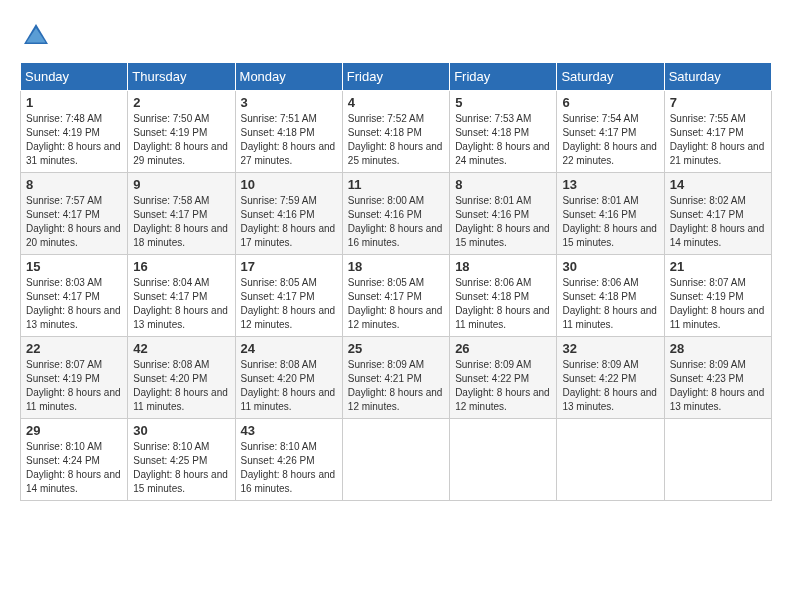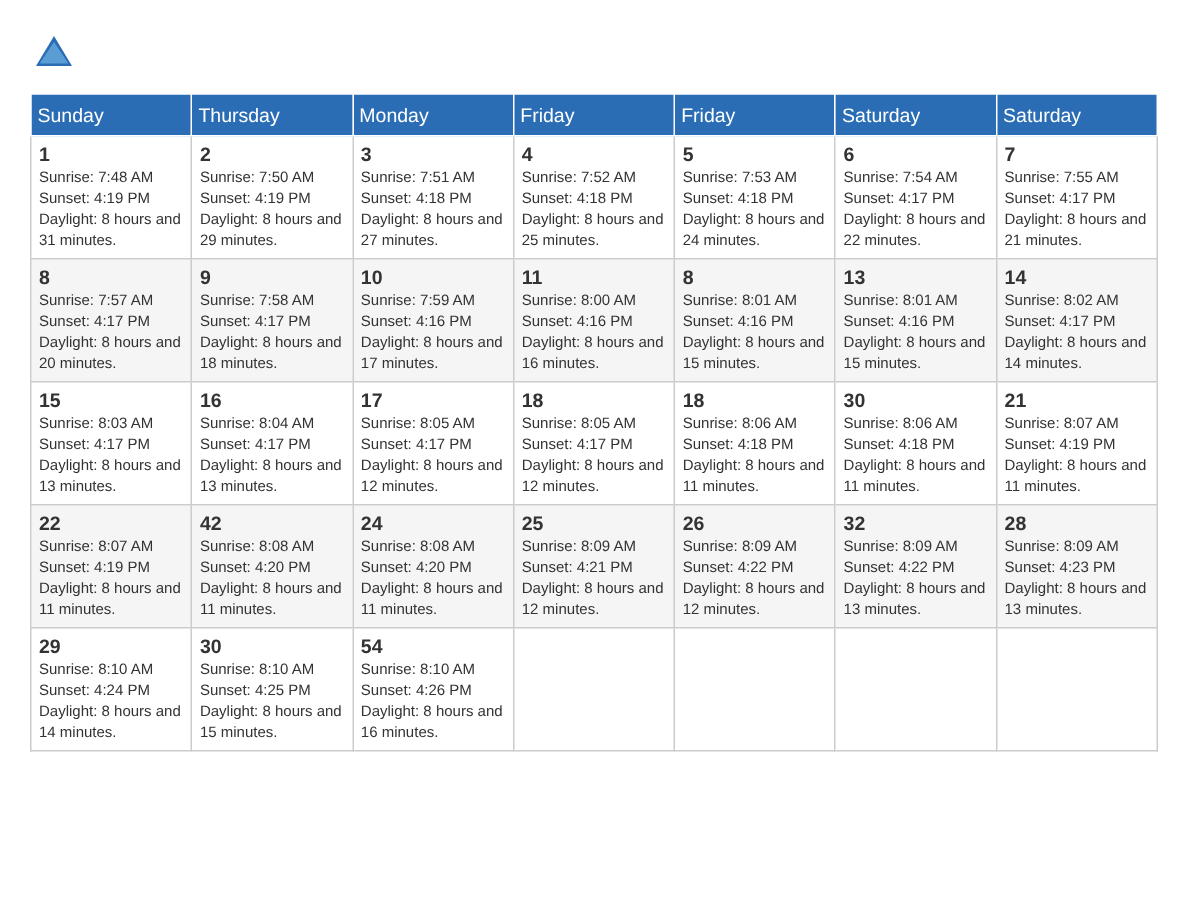--- a/index.html
+++ b/index.html
@@ -250,21 +250,21 @@
       <tr>
         <td>
         <span class="day-num">29</span>
         <span class="day-detail">Sunrise: 8:10 AM<br>Sunset: 4:24 PM<br>Daylight: 8 hours and 14 minutes.</span>
       </td>
         <td>
         <span class="day-num">30</span>
         <span class="day-detail">Sunrise: 8:10 AM<br>Sunset: 4:25 PM<br>Daylight: 8 hours and 15 minutes.</span>
       </td>
         <td>
-        <span class="day-num">54</span>
+        <span class="day-num">43</span>
         <span class="day-detail">Sunrise: 8:10 AM<br>Sunset: 4:26 PM<br>Daylight: 8 hours and 16 minutes.</span>
       </td>
         <td class="empty-cell"></td>
         <td class="empty-cell"></td>
         <td class="empty-cell"></td>
         <td class="empty-cell"></td>
       </tr>
     </tbody>
 </table>
 

